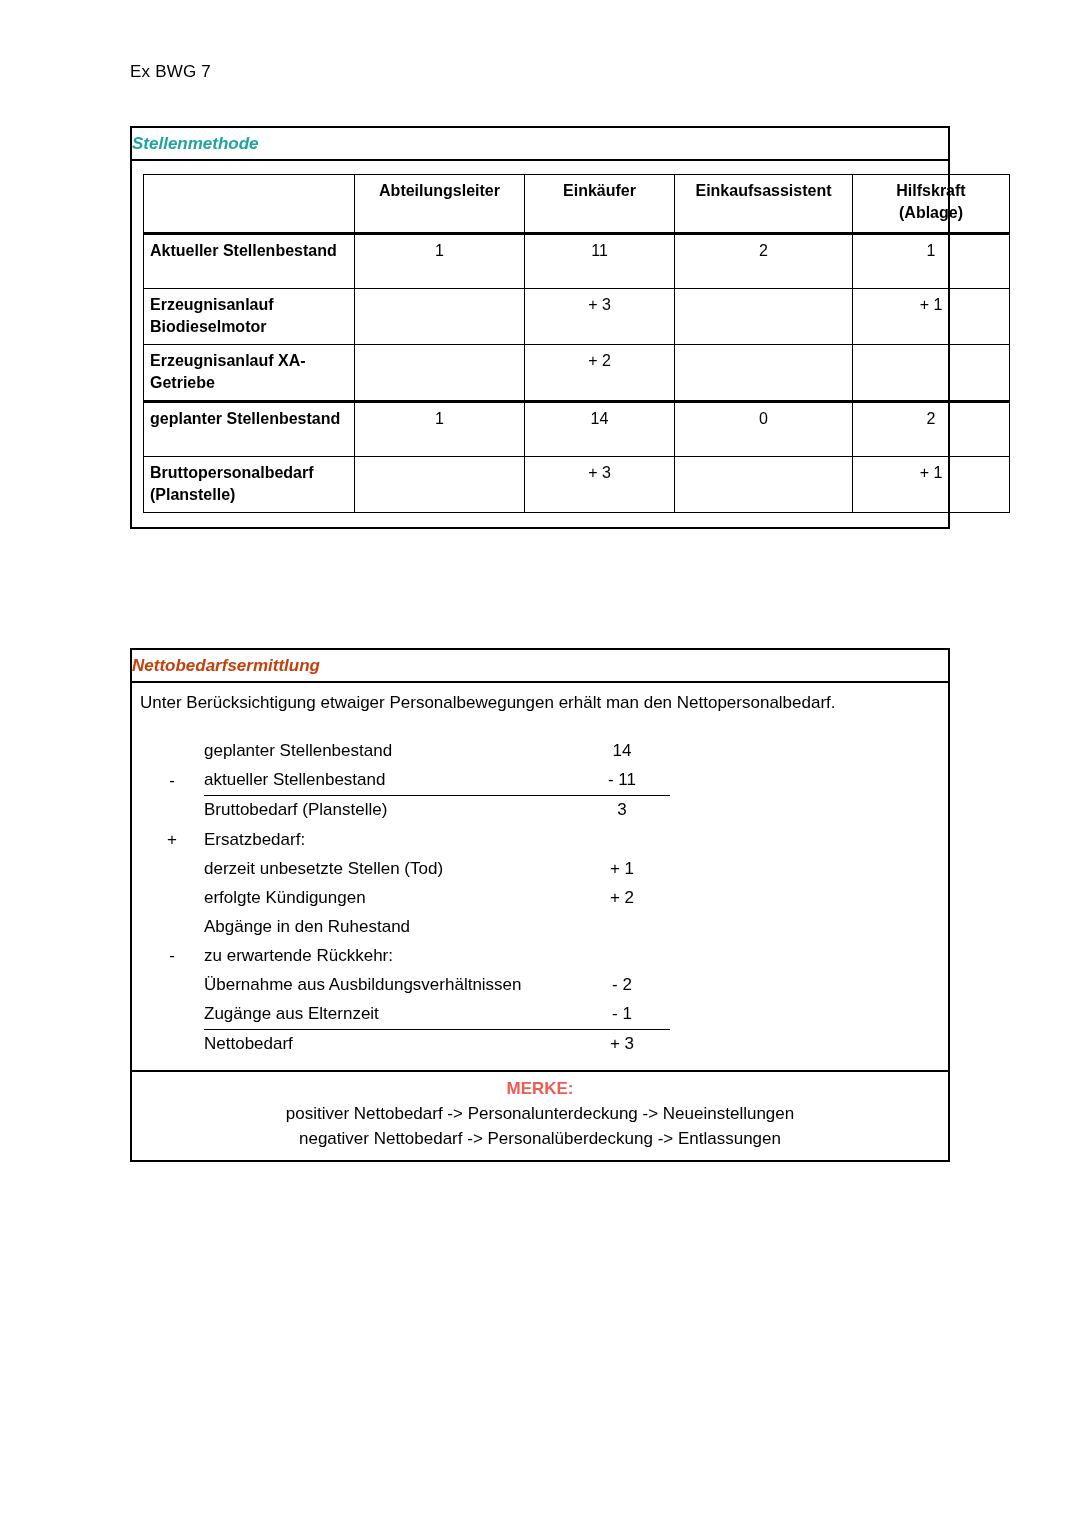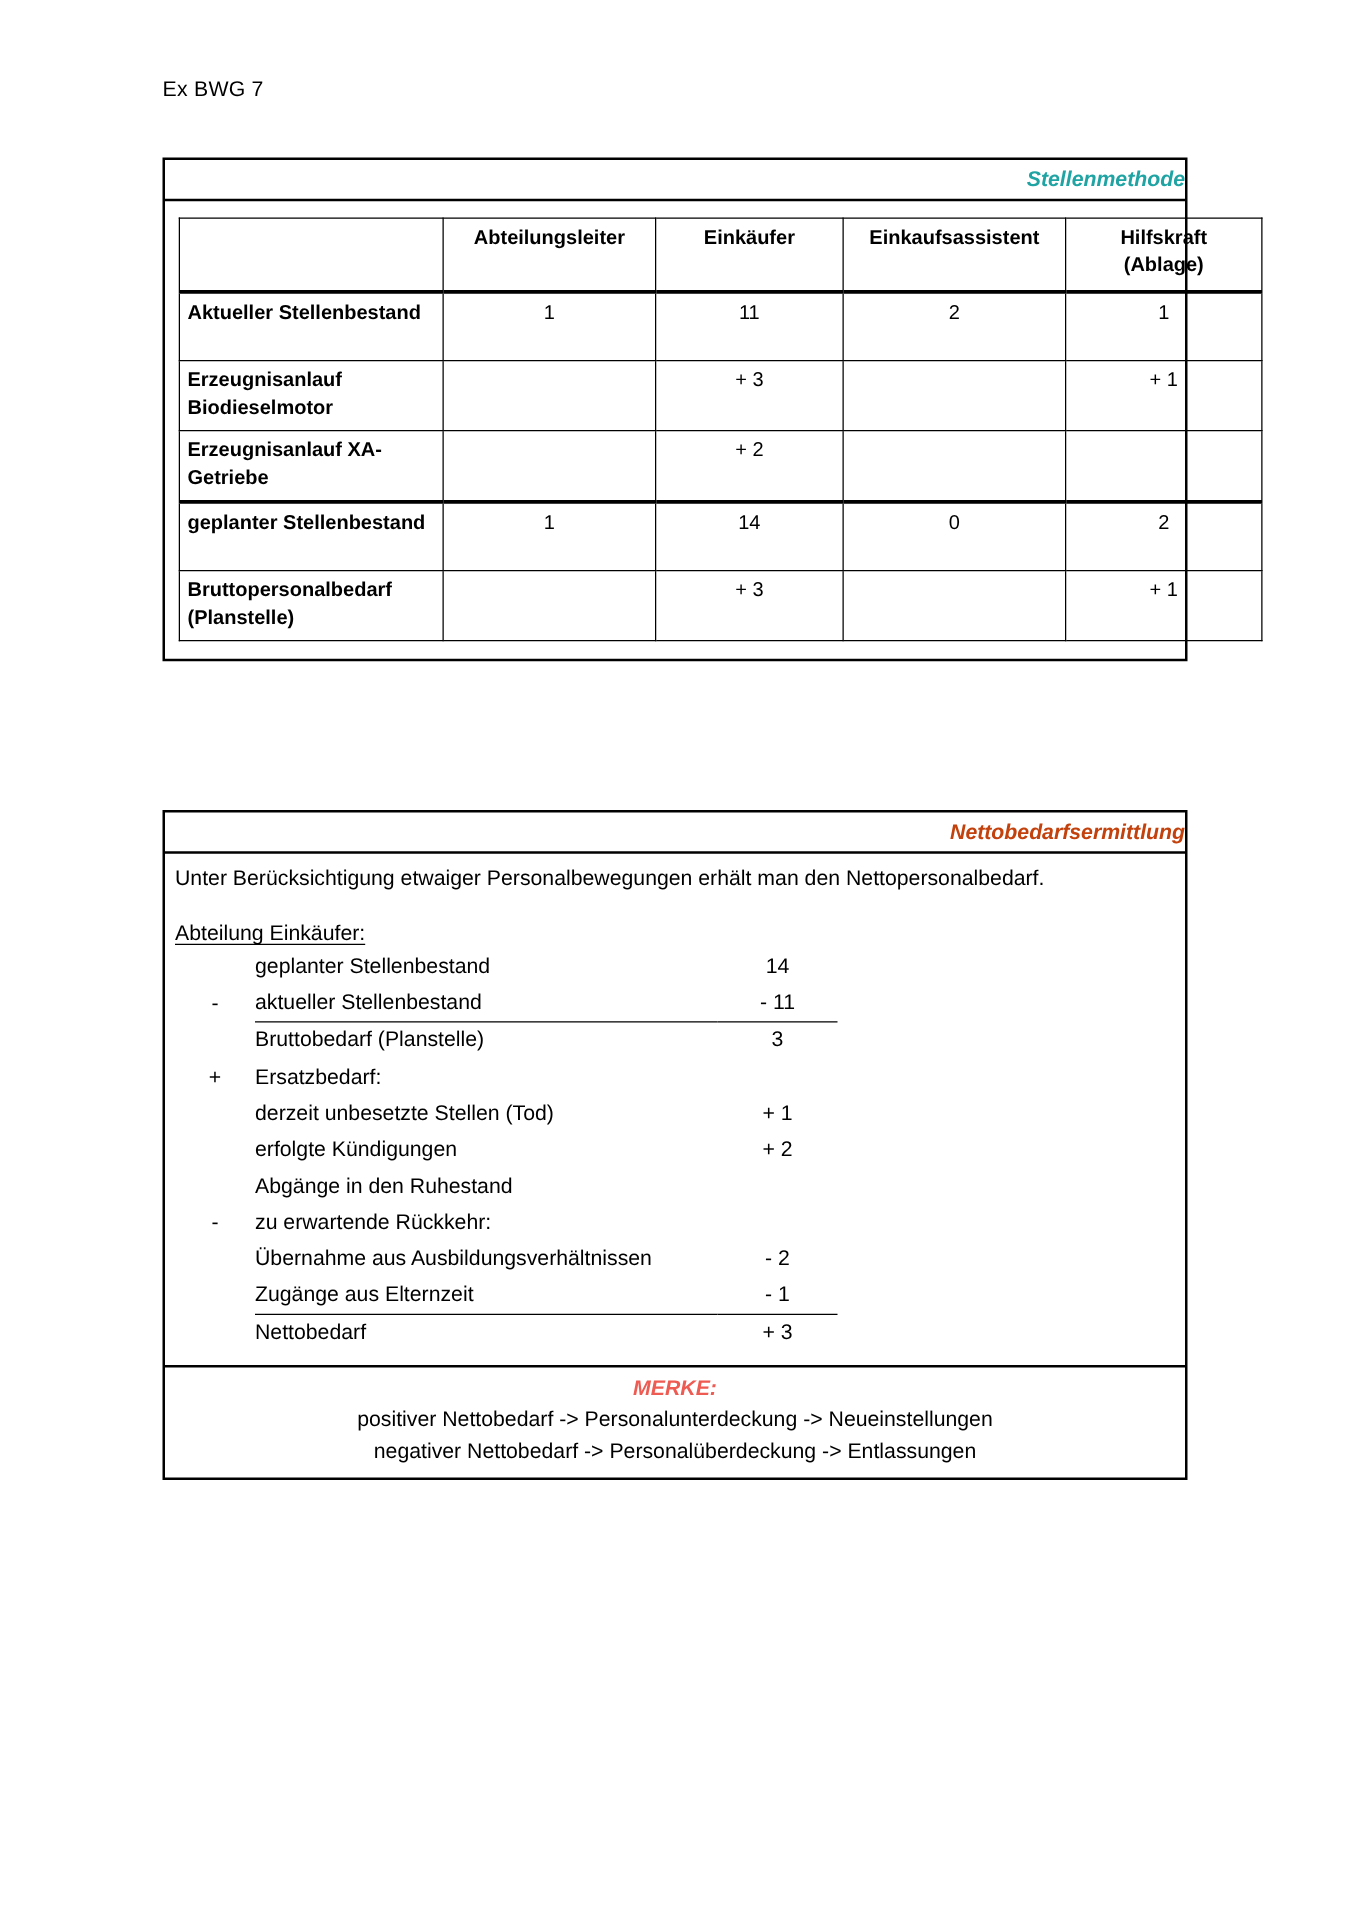--- a/index.html
+++ b/index.html
@@ -35,21 +35,21 @@
 
   
   .outer-box {
     position: absolute;
     box-sizing: border-box;
     border: 2px solid #000;
     background: #fff;
   }
 
   .box-title {
-    text-align: right;
+    text-align: left;
     font-style: italic;
     font-weight: bold;
     font-size: 17px;
     padding: 6px 0 5px 0;
     border-bottom: 2px solid #000;
     line-height: 1.15;
   }
   .title-teal { color: #1FA3A3; }
   .title-red  { color: #c2410c; }
 
@@ -157,21 +157,20 @@
     border-top: 2px solid #000;
     margin-top: 10px;
   }
   .merke {
     text-align: center;
     font-size: 17px;
     padding: 5px 0 9px 0;
     line-height: 1.44;
   }
   .merke-title {
-    font-style: italic;
     font-weight: bold;
     color: #EE5B52;
     display: block;
     margin-bottom: 1px;
   }
   .merke-line { display: block; text-align: center; }
 </style>
 </head>
 <body>
 
@@ -246,23 +245,20 @@
 
   <div class="outer-box" style="left:130px; top:648px; width:820px;">
 
     <div class="box-title title-red">Nettobedarfsermittlung</div>
 
     <div class="net-body">
       <div class="net-intro">Unter Berücksichtigung etwaiger Personalbewegungen erhält man den Nettopersonalbedarf.</div>
 
       <div class="net-spacer"></div>
 
-      <div>
-        <span class="net-dept">Abteilung Einkäufer:</span>
-      </div>
 
       <table class="calc">
         <tbody>
           <tr>
             <td class="op"></td>
             <td class="desc">geplanter Stellenbestand</td>
             <td class="val">14</td>
           </tr>
           <tr class="underline-row">
             <td class="op">-</td>

